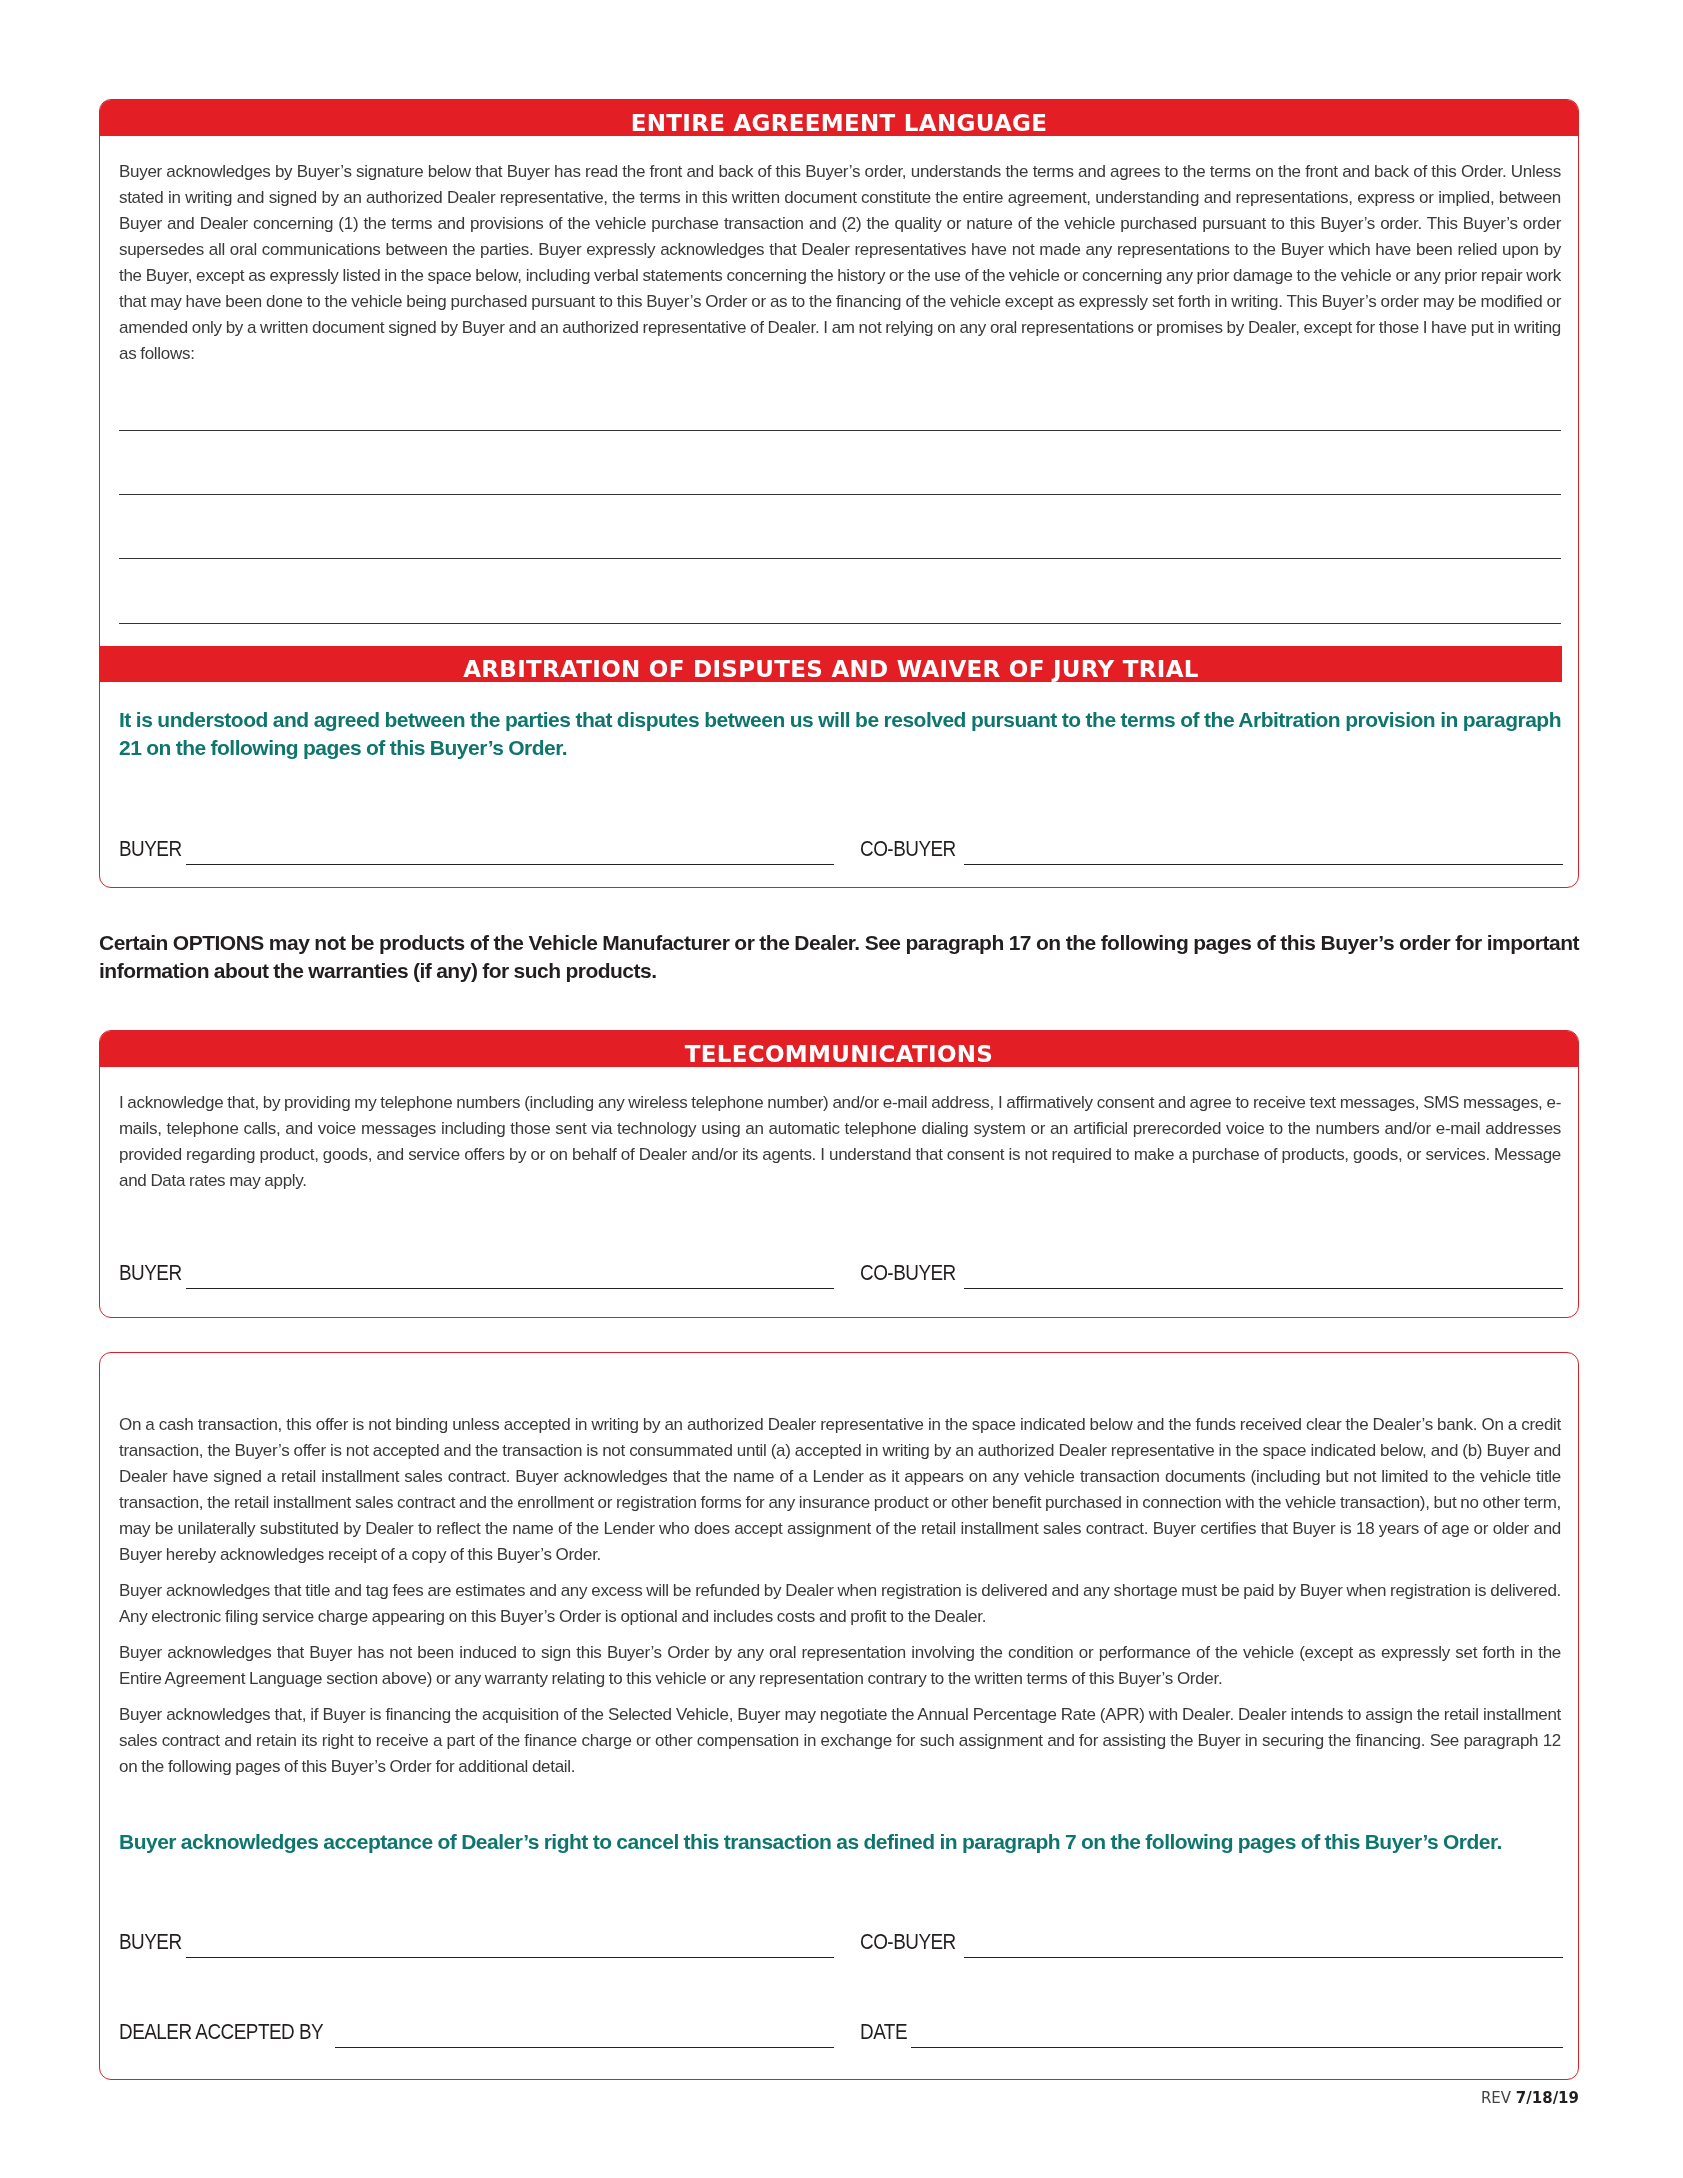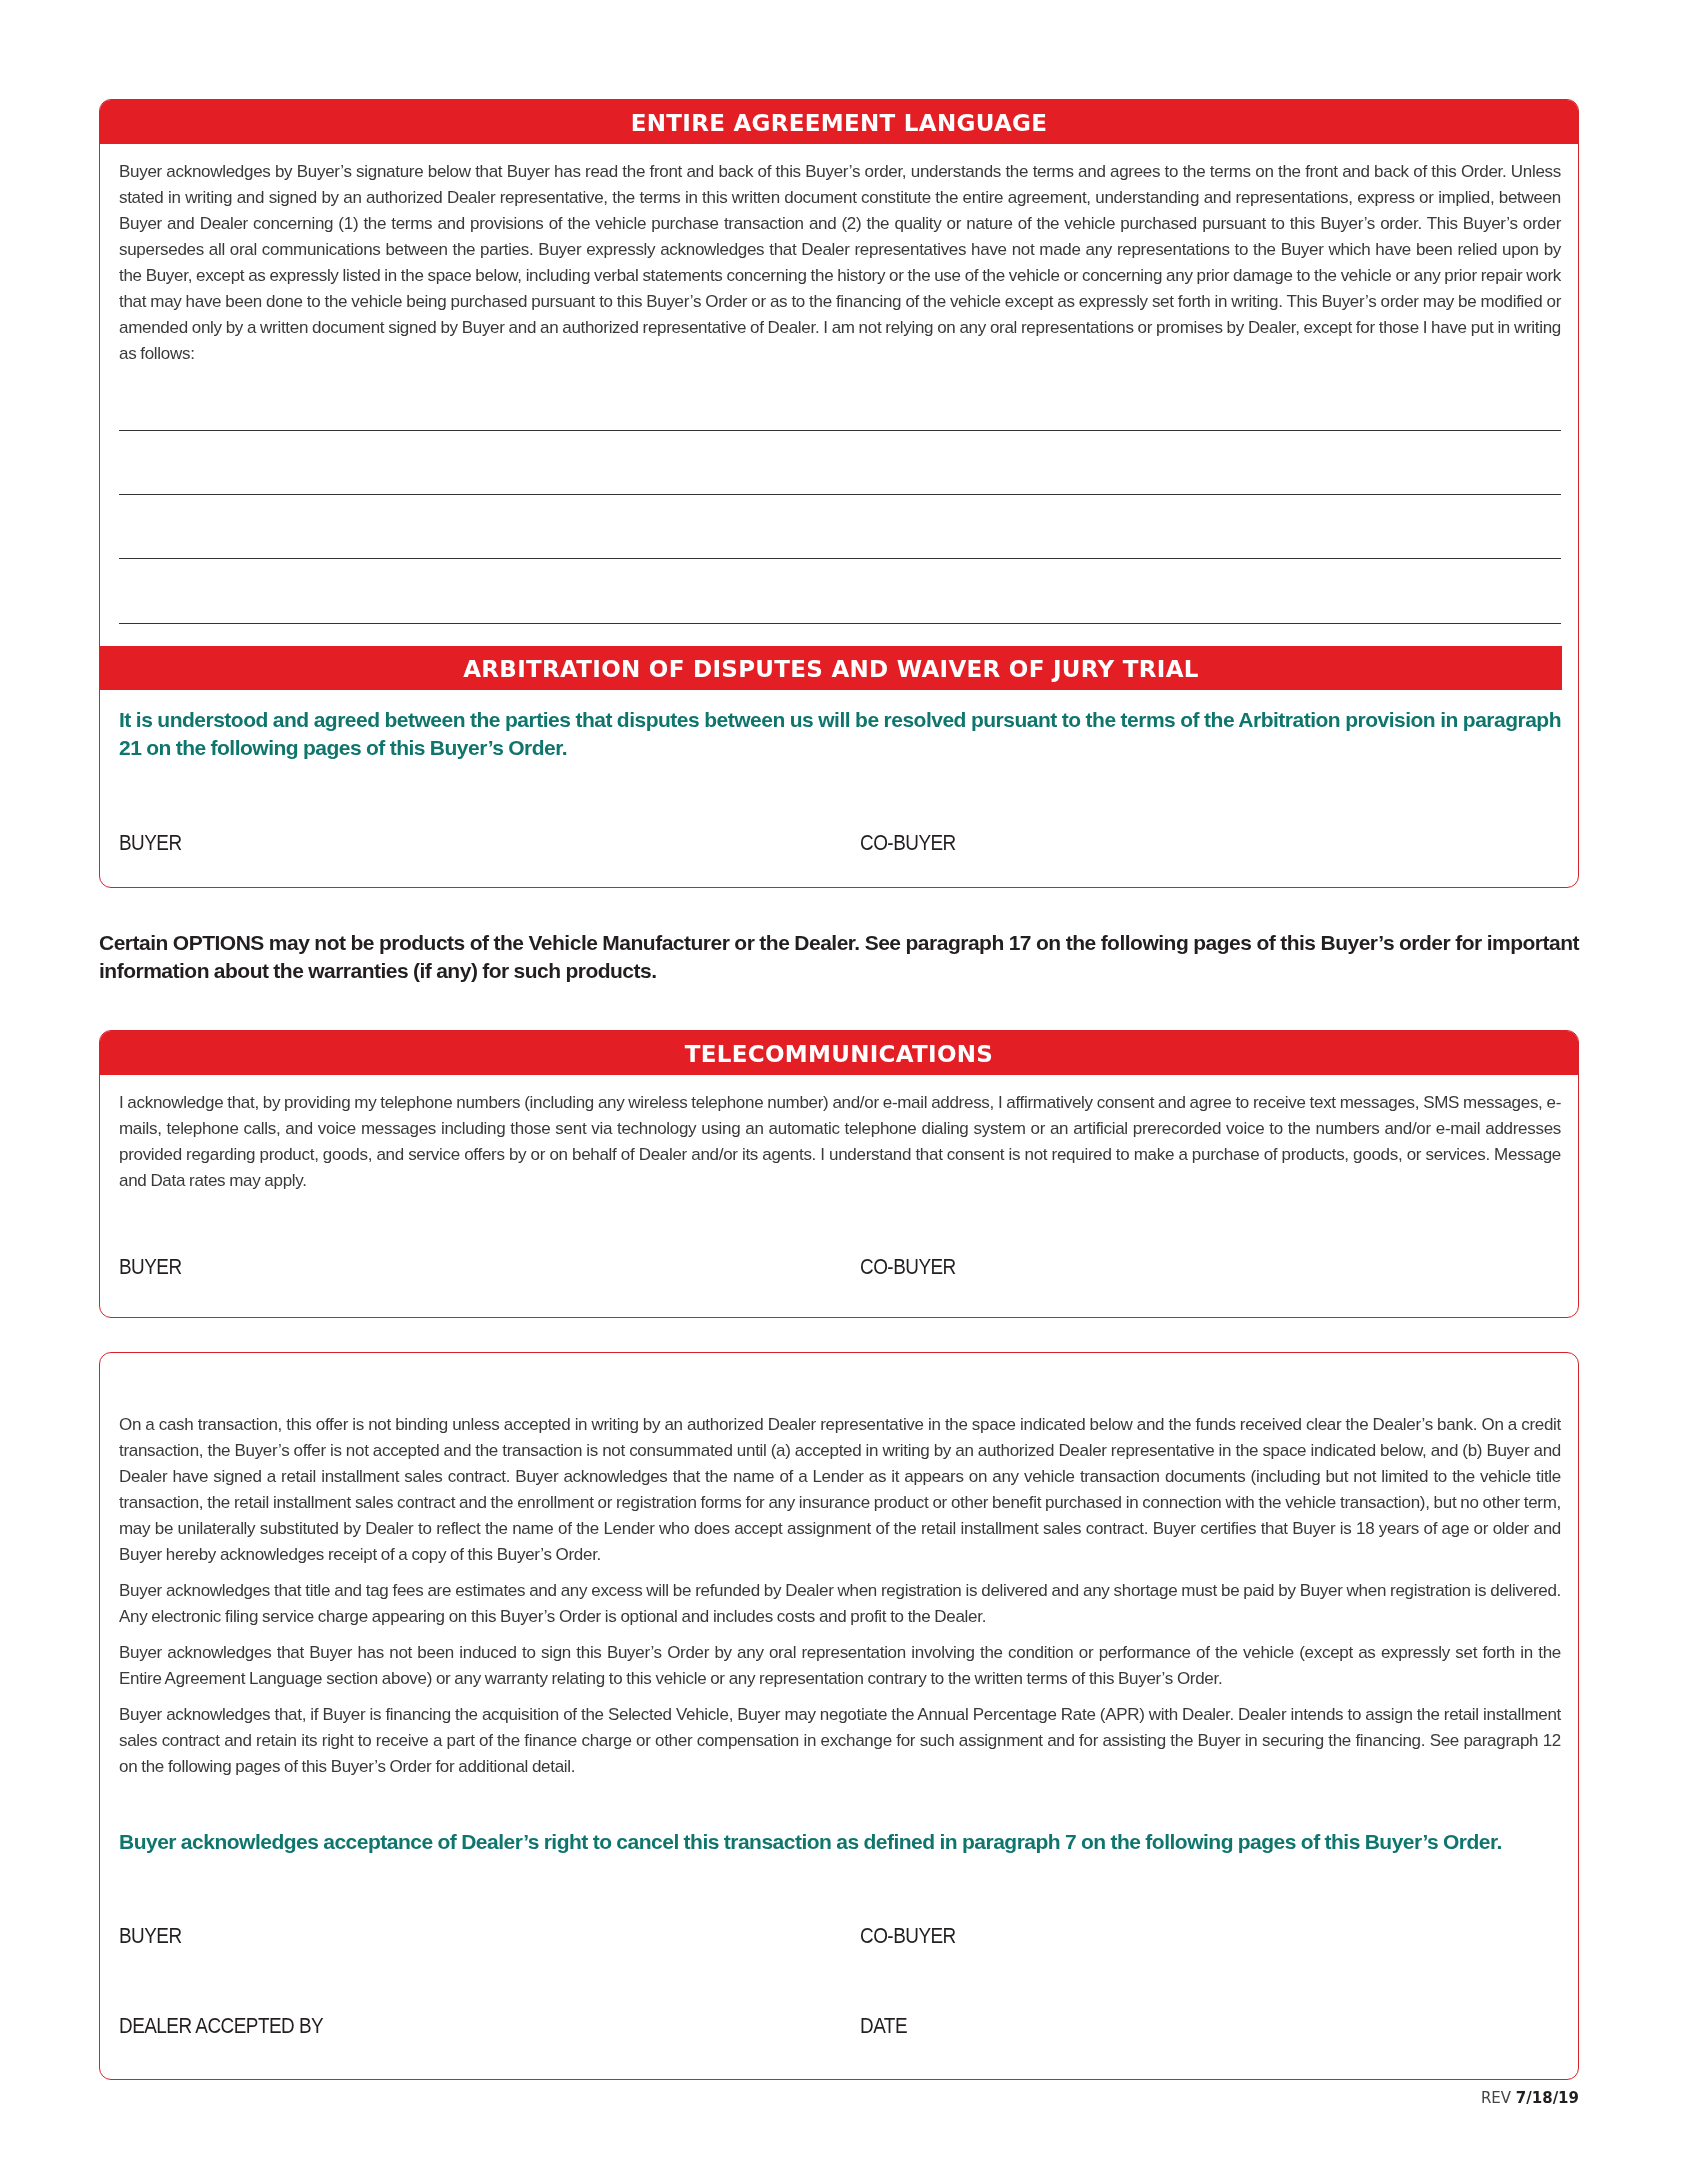--- a/index.html
+++ b/index.html
@@ -16,21 +16,21 @@
     background: #fff;
   }
   .hdr {
     background: #e31e24;
     color: #ffffff;
     font-family: "DejaVu Sans", sans-serif;
     font-weight: bold;
     font-size: 23px;
     letter-spacing: 0.3px;
     text-align: center;
-    height: 44px;
+    height: 36px;
     line-height: 46px;
   }
   .hdr.mid { position: absolute; left: 0; right: 16px; }
 
   .body-text {
     position: absolute;
     left: 19px;
     right: 17px;
     font-family: Liberation Sans, sans-serif;
     font-size: 17px;
@@ -60,23 +60,22 @@
     position: absolute;
     left: 19px;
     right: 17px;
     height: 0;
     border-top: 1.5px solid #333;
   }
 
   .sig {
     position: absolute;
     display: flex;
-    align-items: flex-start;
+    align-items: flex-end;
     height: 30px;
-    flex-direction: column;
   }
   .sig-label {
     font-family: "Liberation Sans", sans-serif;
     font-size: 22px;
     color: #231f20;
     letter-spacing: -0.6px;
     white-space: nowrap;
     line-height: 24px;
     transform: scaleX(0.86);
     transform-origin: left bottom;

